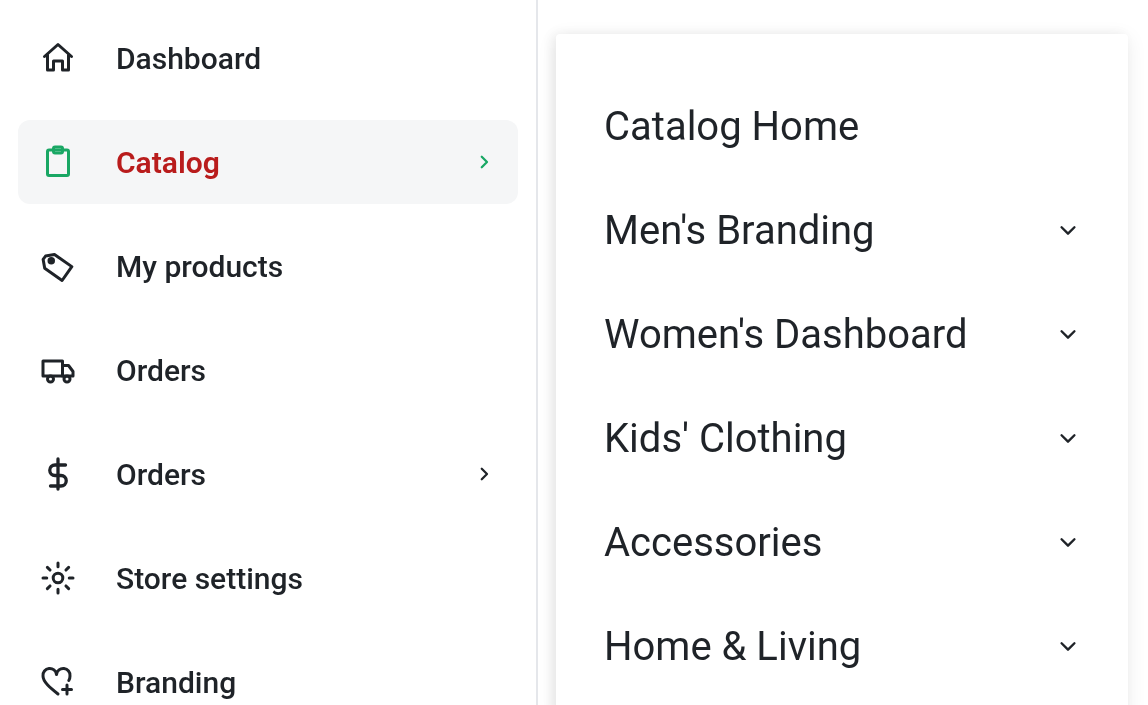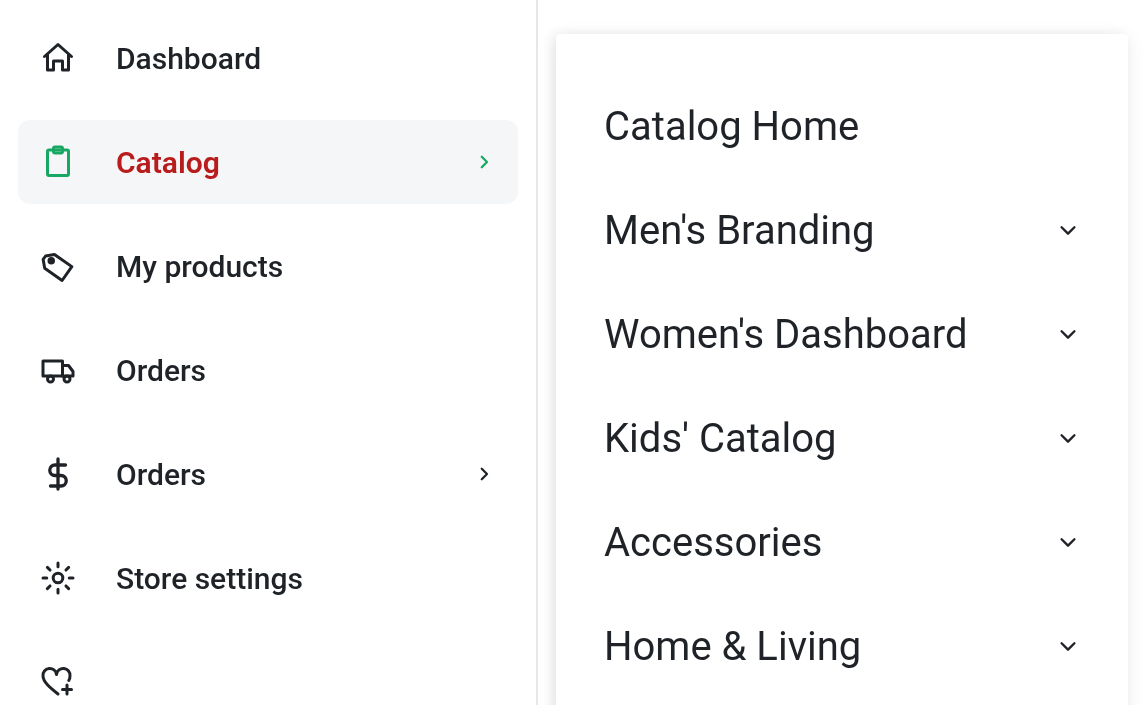--- a/index.html
+++ b/index.html
@@ -169,20 +169,21 @@
   </div>
 
   <div class="nav-item">
     <span class="nav-icon">
       <svg width="36" height="36" viewBox="0 0 24 24" fill="none" stroke="#1f2328" stroke-width="2" stroke-linecap="round" stroke-linejoin="round">
         <path d="M12 20 C 7 16 2 12 2 8 a4.5 4.5 0 0 1 9 -1 a4.5 4.5 0 0 1 9 1 c0 1 -0.2 2 -0.8 3"></path>
         <line x1="18" y1="14" x2="18" y2="20"></line>
         <line x1="15" y1="17" x2="21" y2="17"></line>
       </svg>
     </span>
+    <span class="nav-label">Branding</span>
   </div>
 
 </div>
 
 <div class="panel">
 
   <div class="panel-item">
     <span class="panel-item-label">Catalog Home</span>
   </div>
 
@@ -198,21 +199,21 @@
   <div class="panel-item">
     <span class="panel-item-label">Women's Dashboard</span>
     <span class="panel-chevron">
       <svg width="22" height="22" viewBox="0 0 24 24" fill="none" stroke="#1f2328" stroke-width="2.6" stroke-linecap="round" stroke-linejoin="round">
         <polyline points="5 9 12 16 19 9"></polyline>
       </svg>
     </span>
   </div>
 
   <div class="panel-item">
-    <span class="panel-item-label">Kids' Catalog</span>
+    <span class="panel-item-label">Kids' Clothing</span>
     <span class="panel-chevron">
       <svg width="22" height="22" viewBox="0 0 24 24" fill="none" stroke="#1f2328" stroke-width="2.6" stroke-linecap="round" stroke-linejoin="round">
         <polyline points="5 9 12 16 19 9"></polyline>
       </svg>
     </span>
   </div>
 
   <div class="panel-item">
     <span class="panel-item-label">Accessories</span>
     <span class="panel-chevron">

